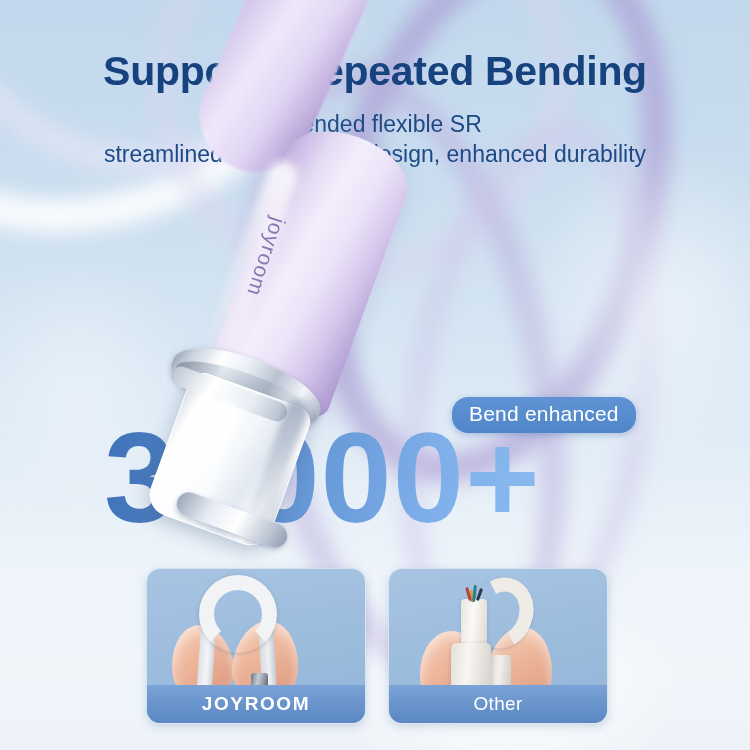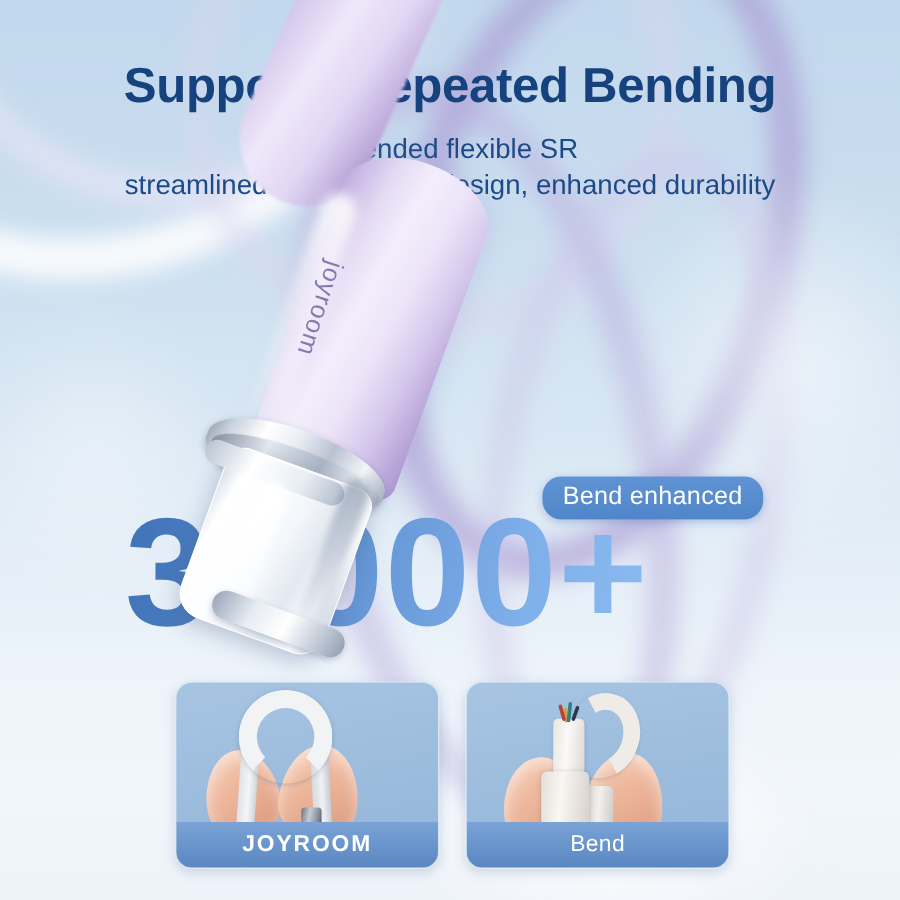--- a/index.html
+++ b/index.html
@@ -503,18 +503,18 @@
         <div class="stub-right"></div>
         <div class="stub-upper"></div>
         <div class="stub-lower"></div>
         <div class="frayed">
           <div class="wire wire-gold"></div>
           <div class="wire wire-red"></div>
           <div class="wire wire-teal"></div>
           <div class="wire wire-dark"></div>
         </div>
       </div>
-      <div class="panel-label label-other">Bend</div>
+      <div class="panel-label label-other">Other</div>
     </div>
 
   </div>
 
 </div>
 
 </body></html>

